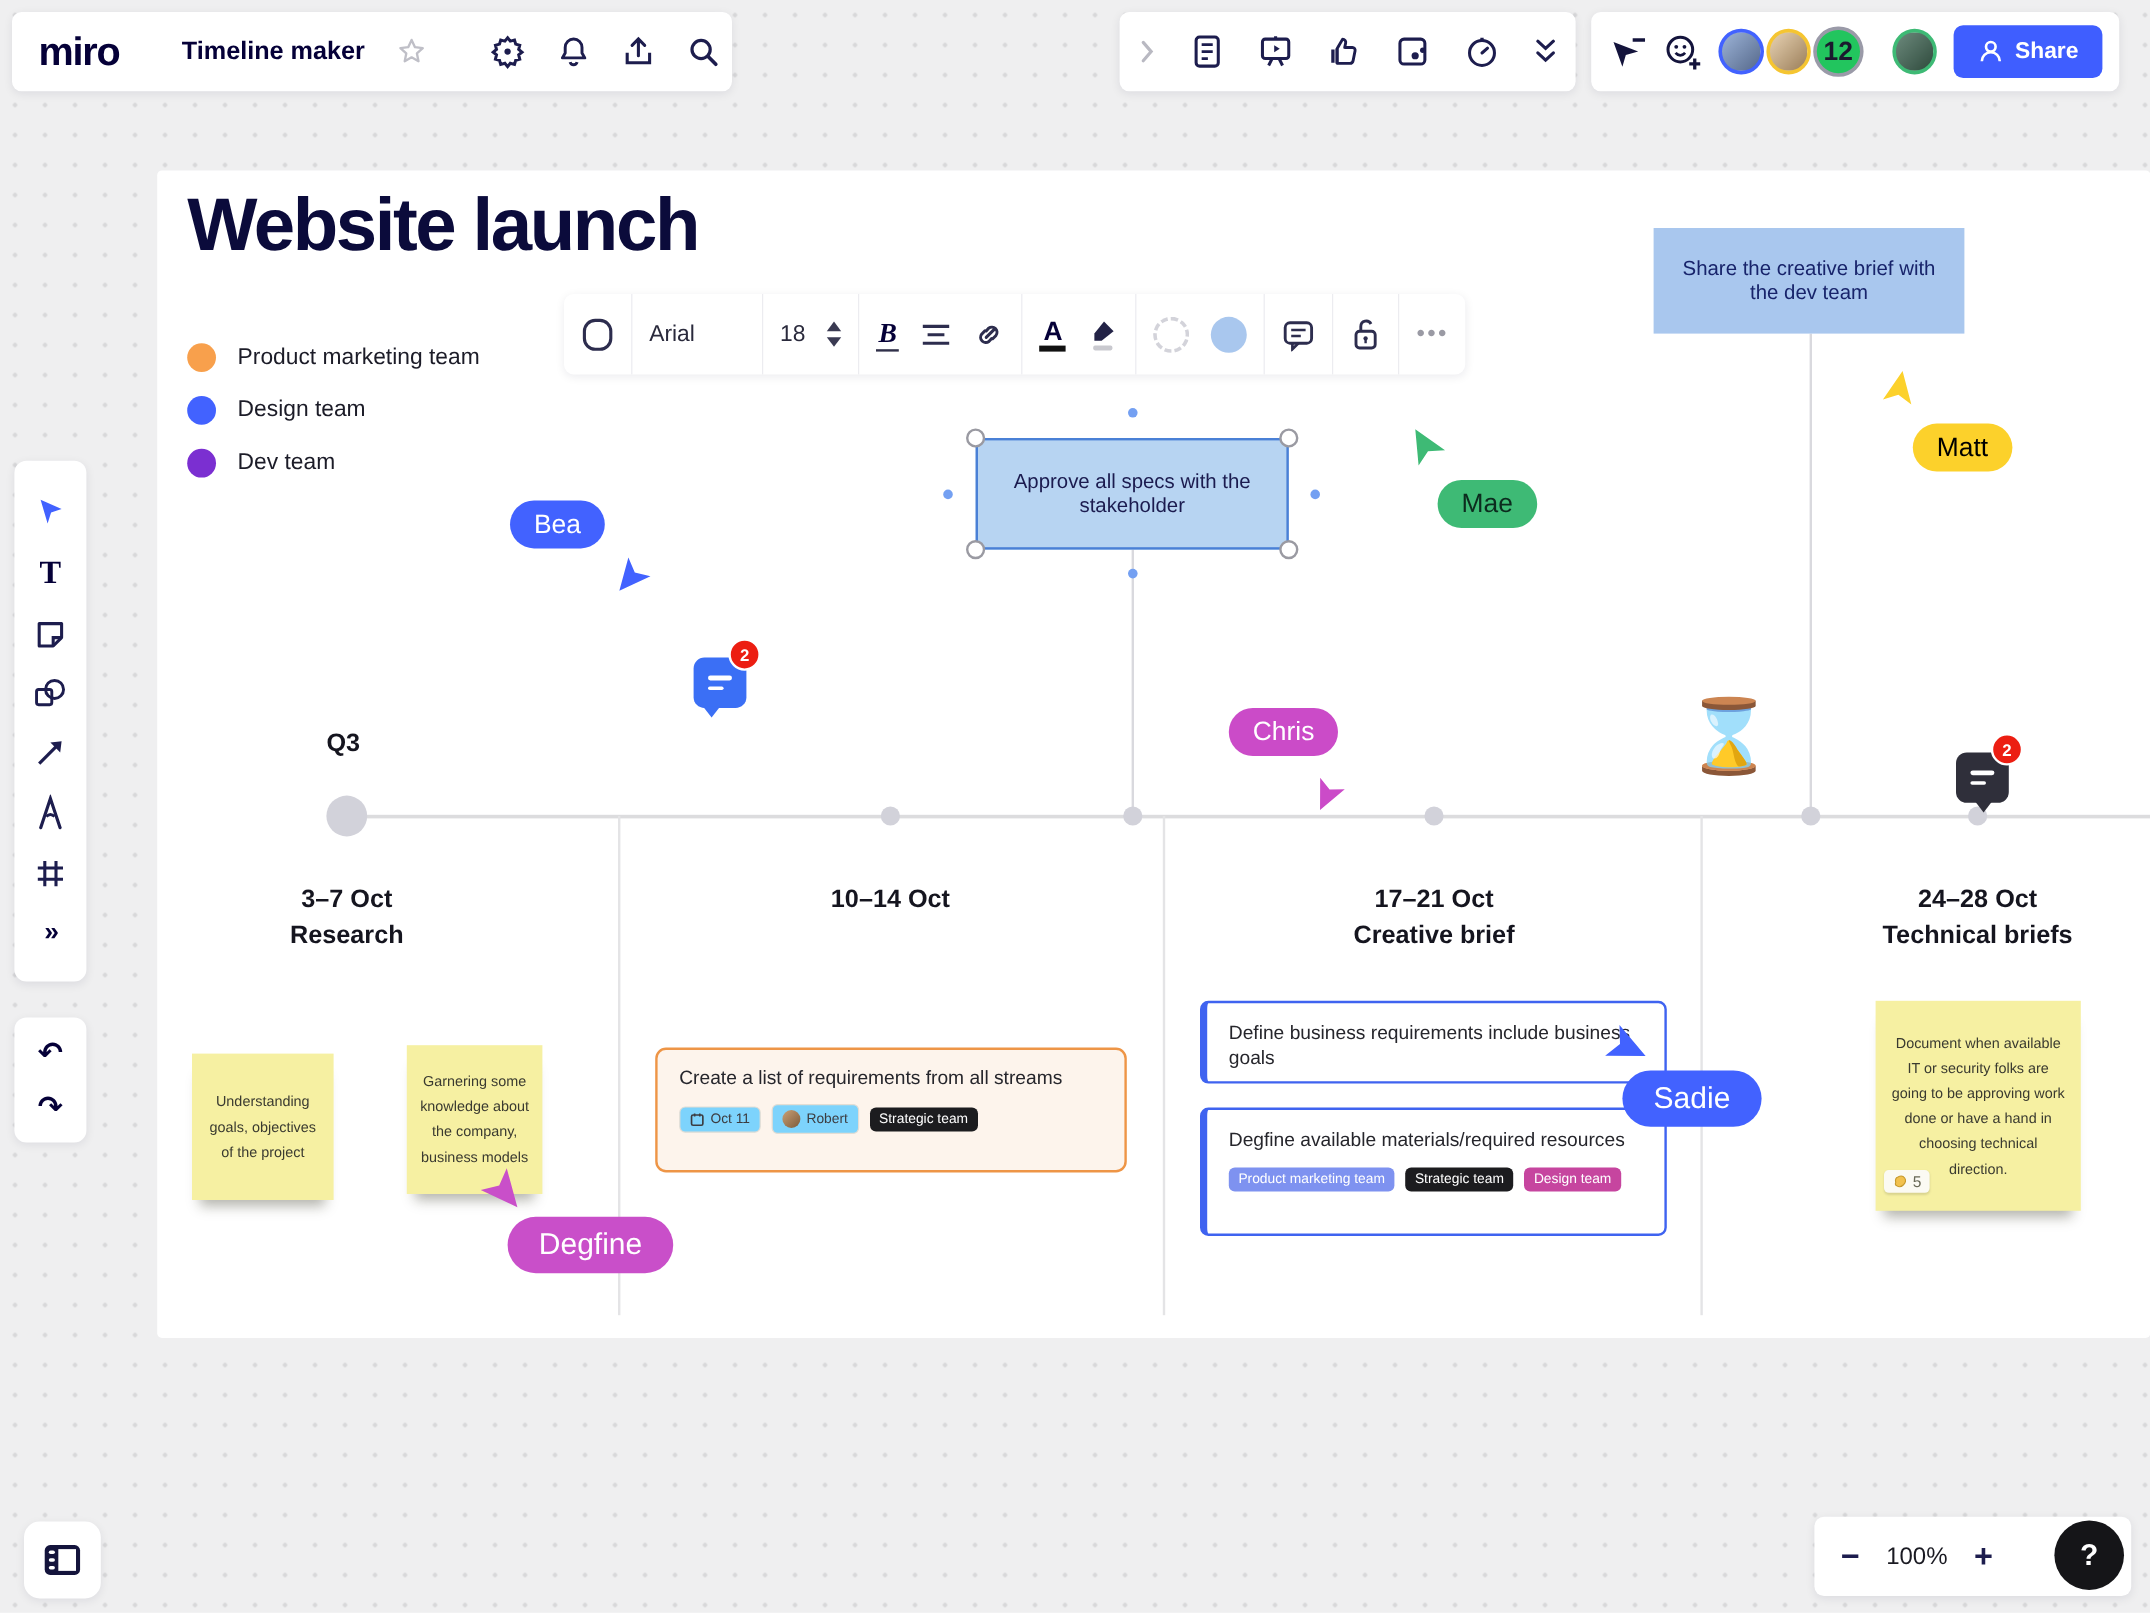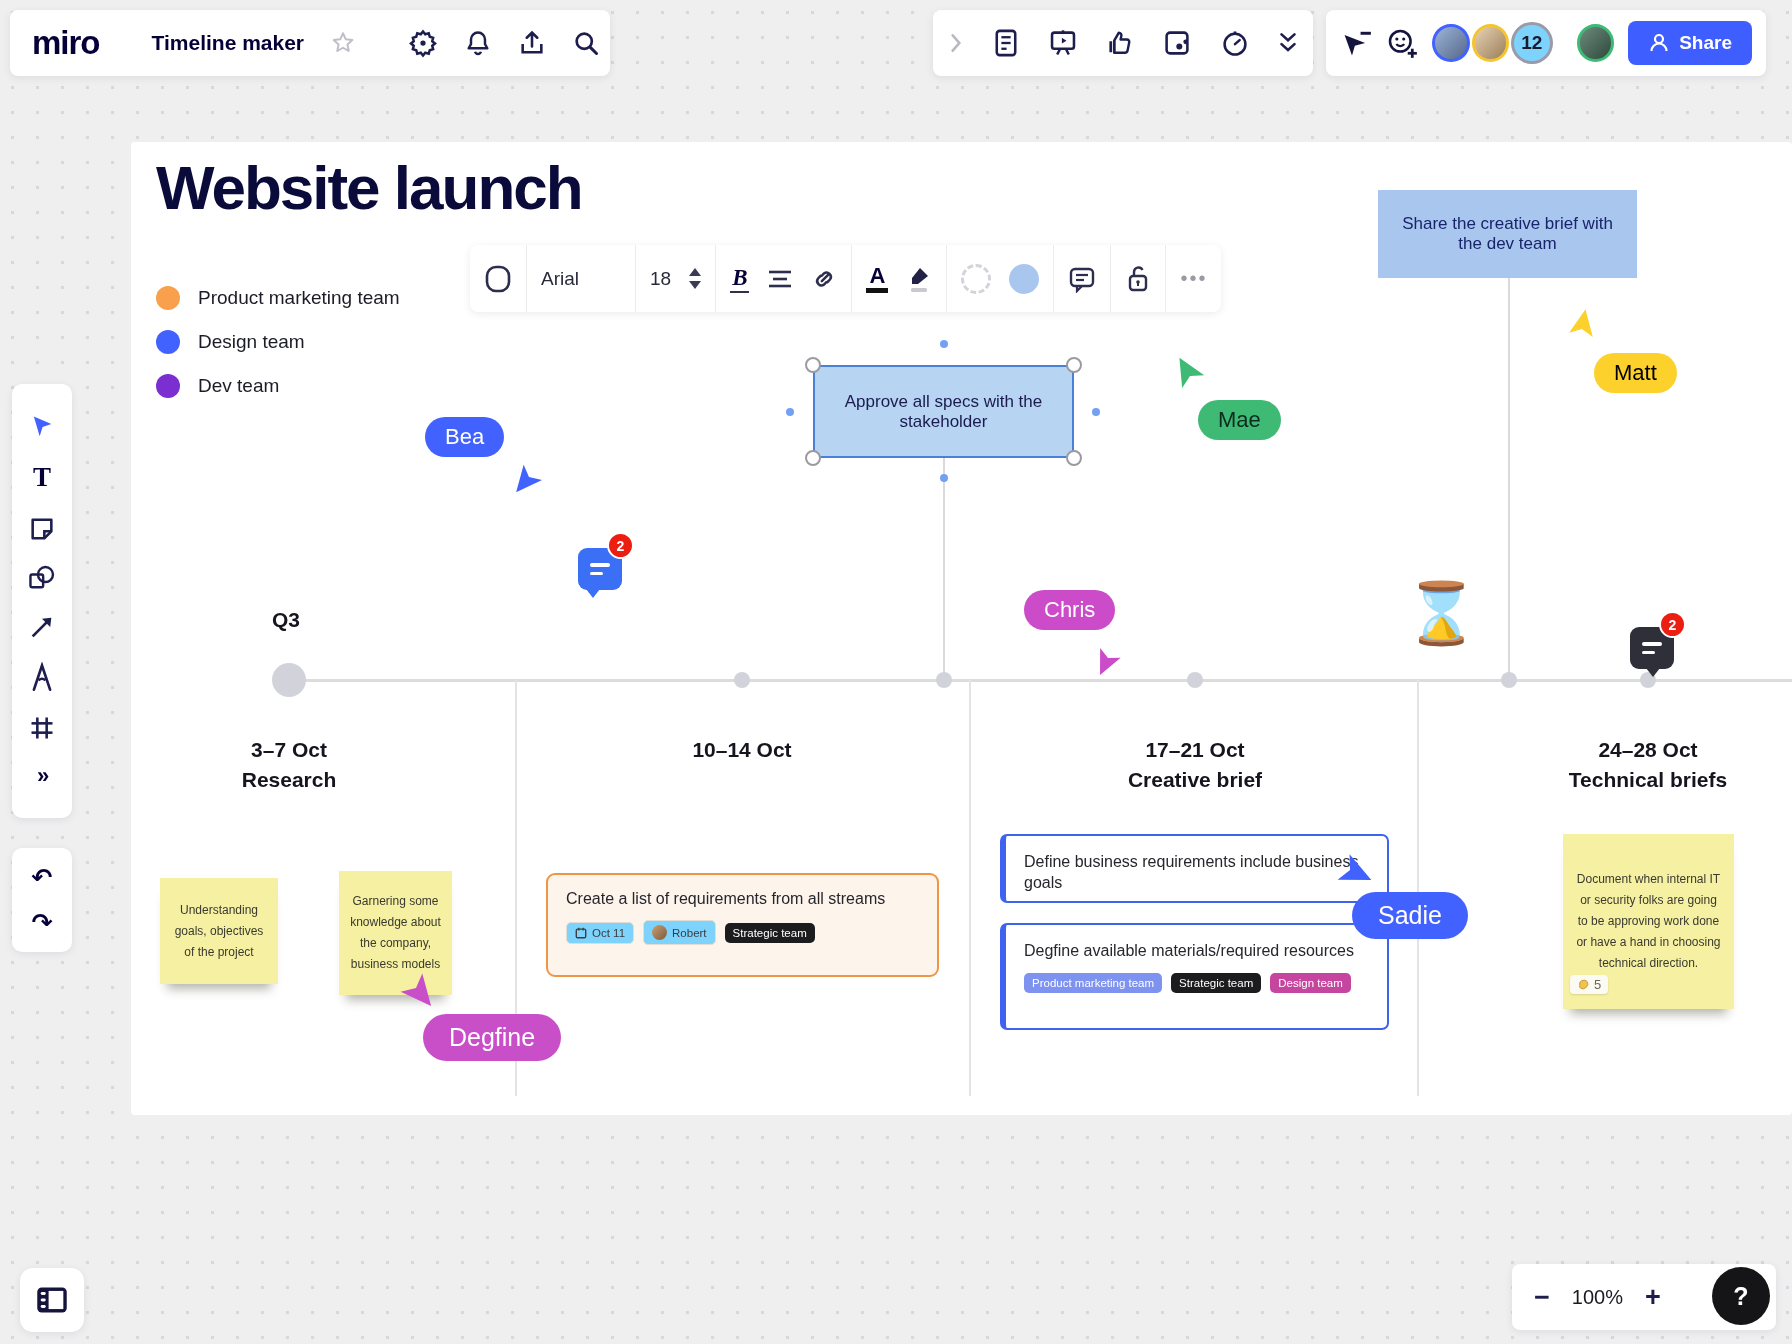--- a/index.html
+++ b/index.html
@@ -21,21 +21,21 @@
   .logo { font-size:33px; font-weight:bold; letter-spacing:-1px; color:#050038; }
   .vdiv { width:1px; height:34px; background:#e4e4e8; }
   .board-title { font-size:21px; font-weight:bold; color:#050038; white-space:nowrap; }
 
   .topbar-mid { left:933px; top:10px; width:380px; height:66px; padding:0 14px; display:flex; align-items:center; justify-content:space-between; }
   .topbar-right { left:1326px; top:10px; width:440px; height:66px; padding:0 14px; display:flex; align-items:center; gap:14px; }
 
   .avatar { width:38px; height:38px; border-radius:50%; border:3px solid; background:linear-gradient(135deg,#c9c2b8,#8f867c); }
   .avatar.blue { border-color:#4262ff; background:linear-gradient(135deg,#9db4d8,#55688a); margin-right:-12px; z-index:3; position:relative;}
   .avatar.yellow { border-color:#f5c531; background:linear-gradient(135deg,#e8d3b4,#9a7d58); margin-right:-12px; z-index:2; position:relative;}
-  .count-badge { width:42px; height:42px; border-radius:50%; border:3px solid #9a9aa8; background:#7dd3fc; display:flex; align-items:center; justify-content:center; font-size:19px; font-weight:bold; color:#1a1a2e; z-index:1;}
+  .count-badge { width:42px; height:42px; border-radius:50%; border:3px solid #9a9aa8; background:#22c55e; display:flex; align-items:center; justify-content:center; font-size:22px; font-weight:bold; color:#1a1a2e; z-index:1;}
   .avatar.green { border-color:#3eba75; background:linear-gradient(135deg,#6d8a7d,#2e4a3c); margin-left:10px;}
   .share-btn { height:44px; padding:0 20px; background:#3f5eff; border-radius:8px; display:flex; align-items:center; gap:9px; color:#fff; font-size:19px; font-weight:bold; }
 
   
   .board { position:absolute; left:131px; top:142px; width:1661px; height:973px; background:#fff; border-radius:4px; }
   .big-title { position:absolute; left:156px; top:152px; font-size:62px; font-weight:bold; letter-spacing:-2px; color:#0b0b3b; }
 
   .legend { position:absolute; left:156px; top:276px; }
   .legend-row { display:flex; align-items:center; gap:18px; height:44px; }
   .legend-dot { width:24px; height:24px; border-radius:50%; }
@@ -181,23 +181,23 @@
 <div class="approve">Approve all specs with the stakeholder</div>
 <div class="handle" style="left:805px; top:357px;"></div>
 <div class="handle" style="left:1066px; top:357px;"></div>
 <div class="handle" style="left:805px; top:450px;"></div>
 <div class="handle" style="left:1066px; top:450px;"></div>
 <div class="mini-dot" style="left:940px; top:340px;"></div>
 <div class="mini-dot" style="left:786px; top:408px;"></div>
 <div class="mini-dot" style="left:1092px; top:408px;"></div>
 <div class="mini-dot" style="left:940px; top:474px;"></div>
 
-<div class="ysticky" style="left:160px; top:878px; width:118px; height:106px; padding:8px;">Understanding goals, objectives of the project</div>
+<div class="ysticky" style="left:160px; top:878px; width:118px; height:122px; padding:8px;">Understanding goals, objectives of the project</div>
 <div class="ysticky" style="left:339px; top:871px; width:113px; height:124px; padding:8px;">Garnering some knowledge about the company, business models</div>
-<div class="ysticky" style="left:1563px; top:834px; width:171px; height:175px; padding:12px;">Document when internal IT or security folks are going to be approving work done or have a hand in choosing technical direction.</div>
+<div class="ysticky" style="left:1563px; top:834px; width:171px; height:175px; padding:12px;">Document when available IT or security folks are going to be approving work done or have a hand in choosing technical direction.</div>
 
 <div class="reaction">
   <svg width="13" height="13" viewBox="0 0 14 14">
       <path d="M3 8 Q2 4 5 3 Q9 1 11 4 Q13 7 10 10 Q7 13 4 11 Q2 10 3 8 Z" fill="#f2c14e" stroke="#c79a2e" stroke-width="1"></path>
     </svg>
   <span>5</span>
 </div>
 
 <div class="ocard">
   <div class="ocard-title">Create a list of requirements from all streams</div>

